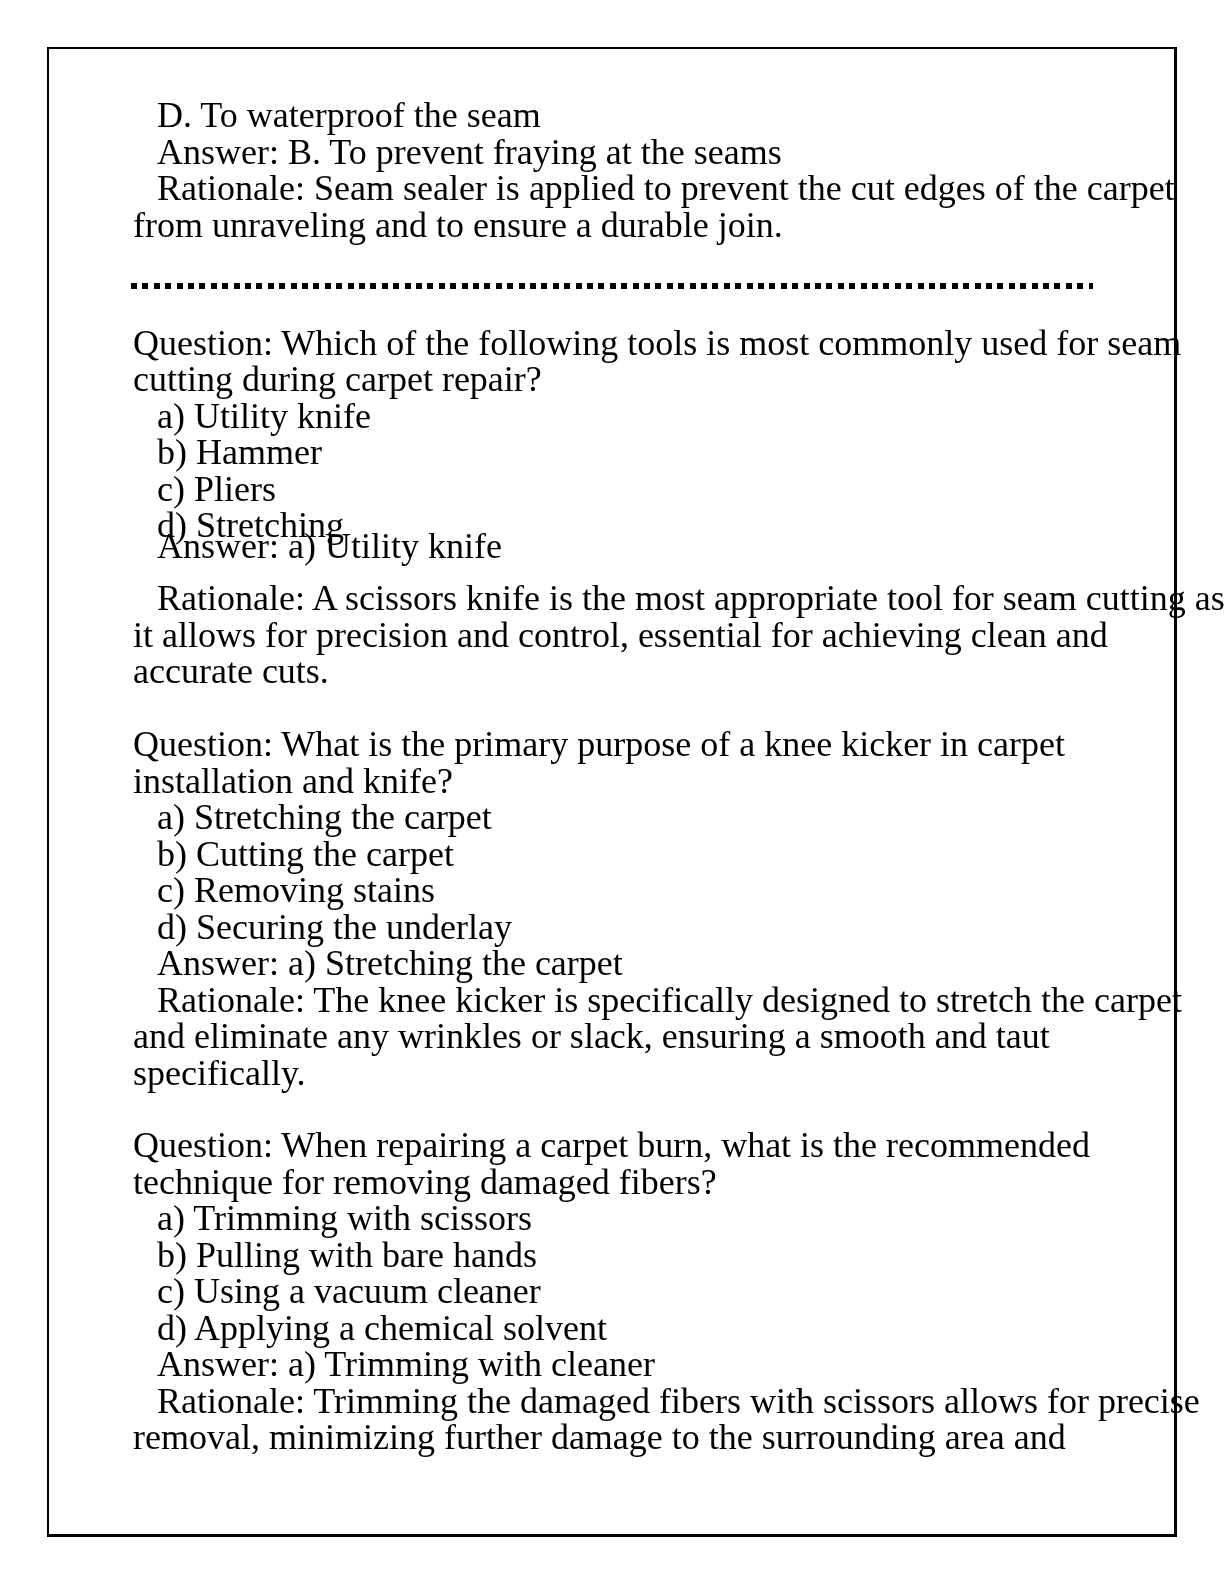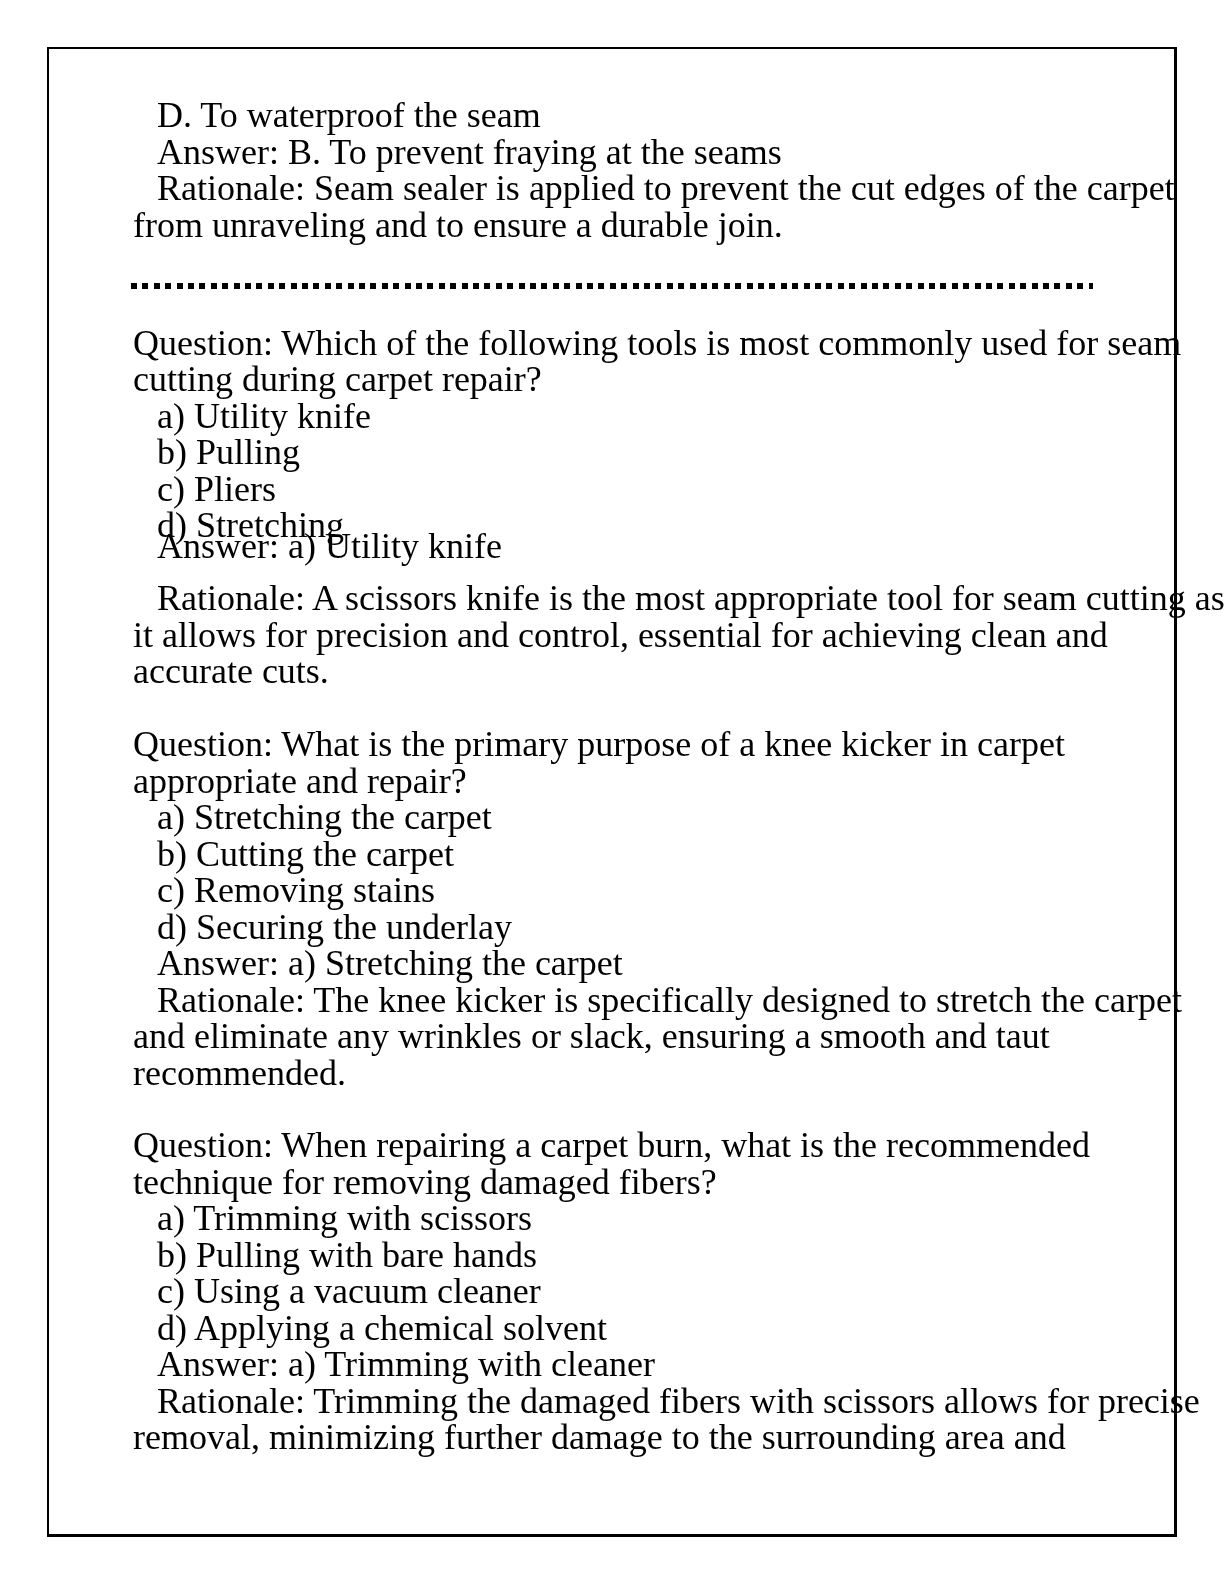--- a/index.html
+++ b/index.html
@@ -61,38 +61,38 @@
 <div class="line indent" style="top:97px;">D. To waterproof the seam</div>
 <div class="line indent" style="top:134px;">Answer: B. To prevent fraying at the seams</div>
 <div class="line indent" style="top:170px;">Rationale: Seam sealer is applied to prevent the cut edges of the carpet</div>
 <div class="line" style="top:207px;">from unraveling and to ensure a durable join.</div>
 
 <div class="separator"></div>
 
 <div class="line" style="top:325px;">Question: Which of the following tools is most commonly used for seam</div>
 <div class="line" style="top:361px;">cutting during carpet repair?</div>
 <div class="line indent" style="top:398px;">a) Utility knife</div>
-<div class="line indent" style="top:434px;">b) Pulling</div>
+<div class="line indent" style="top:434px;">b) Hammer</div>
 <div class="line indent" style="top:471px;">c) Pliers</div>
 <div class="line indent" style="top:507px;">d) Stretching</div>
 <div class="line indent" style="top:528px;">Answer: a) Utility knife</div>
 <div class="line indent" style="top:580px;">Rationale: A scissors knife is the most appropriate tool for seam cutting as</div>
 <div class="line" style="top:617px;">it allows for precision and control, essential for achieving clean and</div>
 <div class="line" style="top:653px;">accurate cuts.</div>
 
 <div class="line" style="top:726px;">Question: What is the primary purpose of a knee kicker in carpet</div>
-<div class="line" style="top:763px;">appropriate and repair?</div>
+<div class="line" style="top:763px;">installation and knife?</div>
 <div class="line indent" style="top:799px;">a) Stretching the carpet</div>
 <div class="line indent" style="top:836px;">b) Cutting the carpet</div>
 <div class="line indent" style="top:872px;">c) Removing stains</div>
 <div class="line indent" style="top:909px;">d) Securing the underlay</div>
 <div class="line indent" style="top:945px;">Answer: a) Stretching the carpet</div>
 <div class="line indent" style="top:982px;">Rationale: The knee kicker is specifically designed to stretch the carpet</div>
 <div class="line" style="top:1018px;">and eliminate any wrinkles or slack, ensuring a smooth and taut</div>
-<div class="line" style="top:1055px;">recommended.</div>
+<div class="line" style="top:1055px;">specifically.</div>
 
 <div class="line" style="top:1127px;">Question: When repairing a carpet burn, what is the recommended</div>
 <div class="line" style="top:1164px;">technique for removing damaged fibers?</div>
 <div class="line indent" style="top:1200px;">a) Trimming with scissors</div>
 <div class="line indent" style="top:1237px;">b) Pulling with bare hands</div>
 <div class="line indent" style="top:1273px;font-family:Liberation Serif, serif;">c) Using a vacuum cleaner</div>
 <div class="line indent" style="top:1310px;">d) Applying a chemical solvent</div>
 <div class="line indent" style="top:1346px;">Answer: a) Trimming with cleaner</div>
 <div class="line indent" style="top:1383px;">Rationale: Trimming the damaged fibers with scissors allows for precise</div>
 <div class="line" style="top:1419px;">removal, minimizing further damage to the surrounding area and</div>

